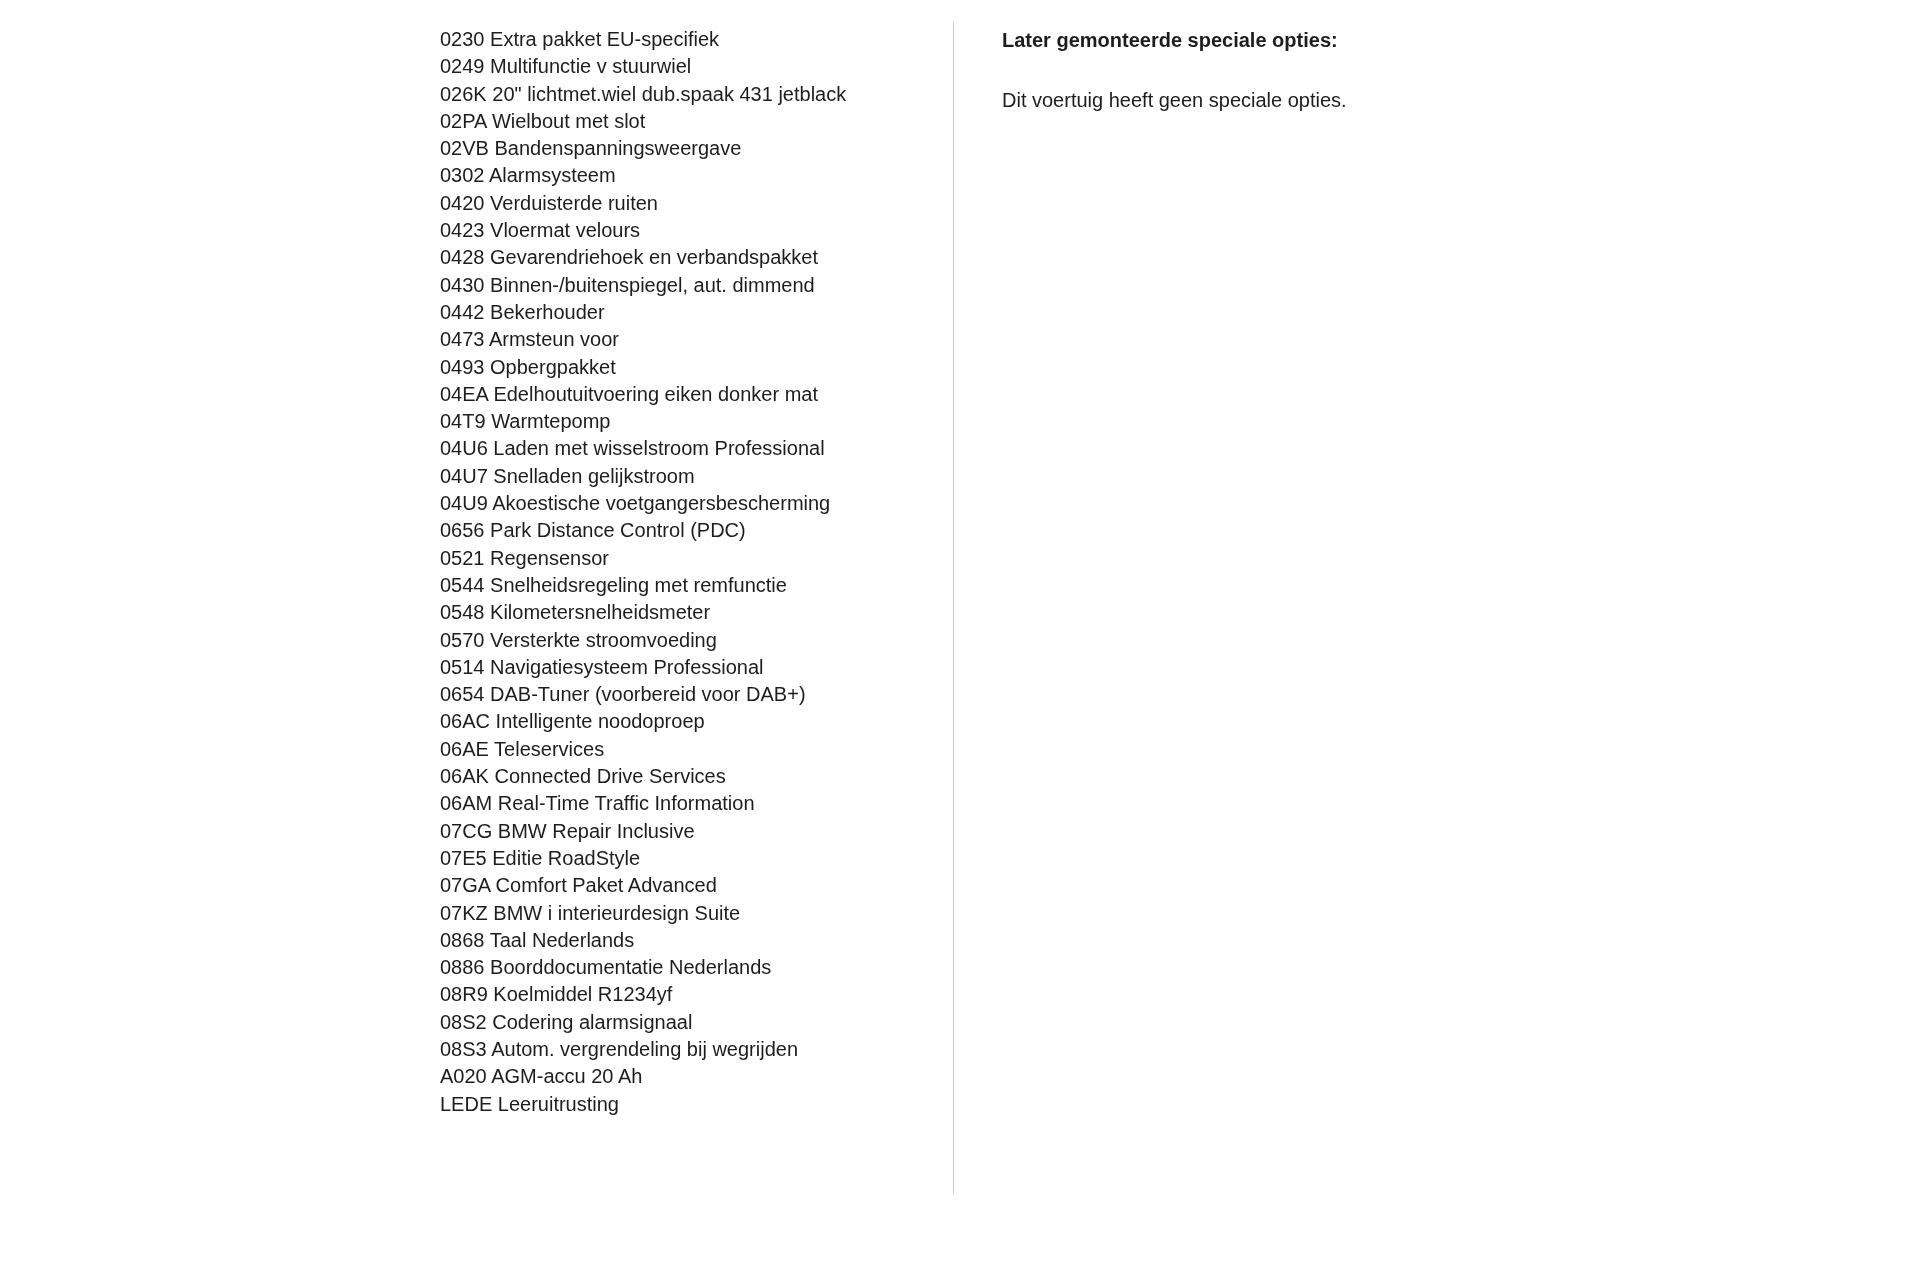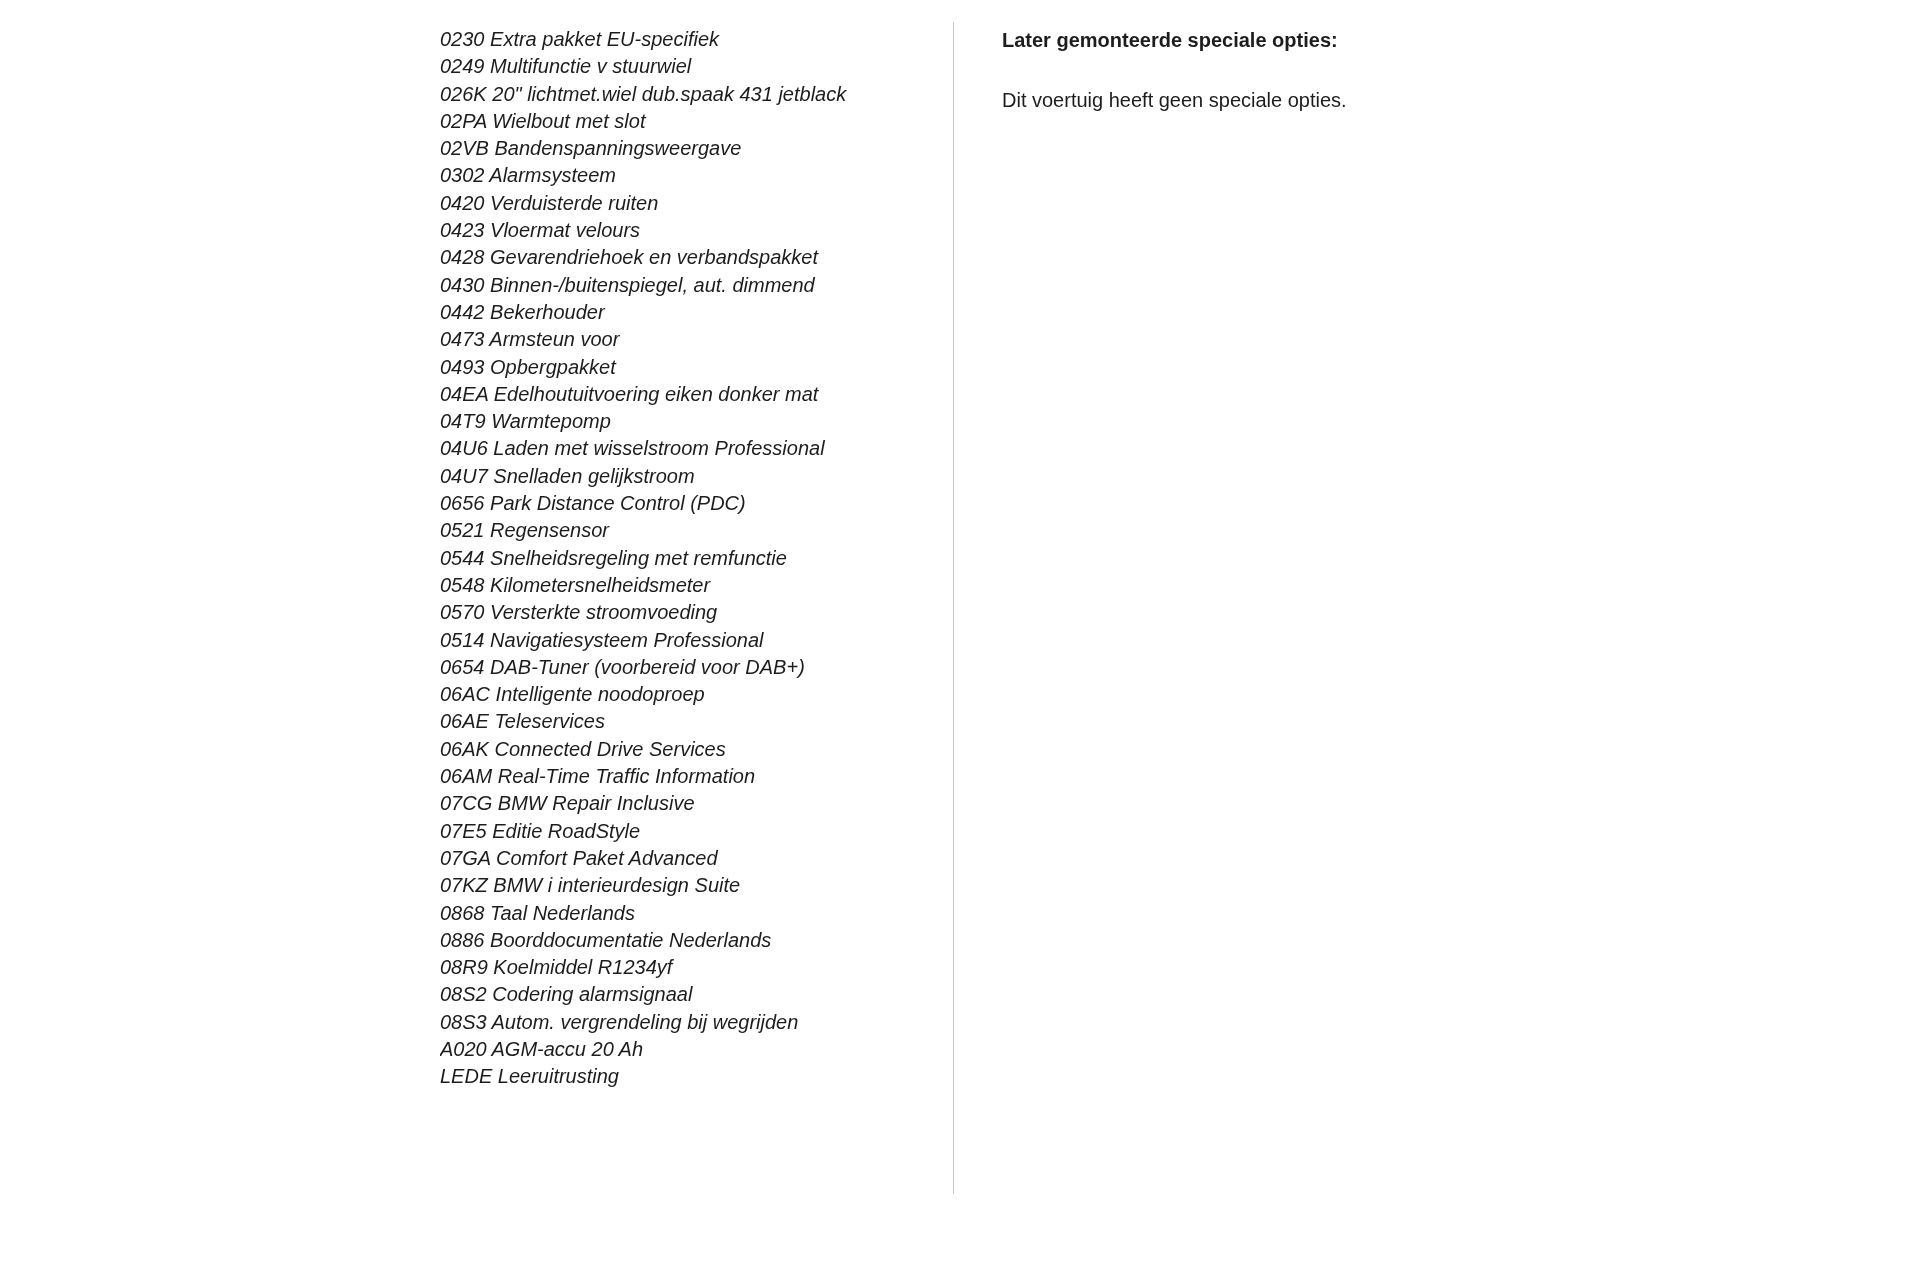--- a/index.html
+++ b/index.html
@@ -19,21 +19,20 @@
   .options-column {
     position: absolute;
     left: 440px;
     top: 22px;
     width: 505px;
     height: 1188px;
     overflow: hidden;
   }
   .options-inner {
     padding-top: 4px;
-    font-style: italic;
   }
   .option-line {
     font-size: 20px;
     line-height: 27.3px;
     white-space: nowrap;
     color: #1d1d1d;
   }
   .divider {
     position: absolute;
     left: 953px;
@@ -78,20 +77,21 @@
         <div class="option-line">0423 Vloermat velours</div>
         <div class="option-line">0428 Gevarendriehoek en verbandspakket</div>
         <div class="option-line">0430 Binnen-/buitenspiegel, aut. dimmend</div>
         <div class="option-line">0442 Bekerhouder</div>
         <div class="option-line">0473 Armsteun voor</div>
         <div class="option-line">0493 Opbergpakket</div>
         <div class="option-line">04EA Edelhoutuitvoering eiken donker mat</div>
         <div class="option-line">04T9 Warmtepomp</div>
         <div class="option-line">04U6 Laden met wisselstroom Professional</div>
         <div class="option-line">04U7 Snelladen gelijkstroom</div>
+        <div class="option-line">04U9 Akoestische voetgangersbescherming</div>
         <div class="option-line">0656 Park Distance Control (PDC)</div>
         <div class="option-line">0521 Regensensor</div>
         <div class="option-line">0544 Snelheidsregeling met remfunctie</div>
         <div class="option-line">0548 Kilometersnelheidsmeter</div>
         <div class="option-line">0570 Versterkte stroomvoeding</div>
         <div class="option-line">0514 Navigatiesysteem Professional</div>
         <div class="option-line">0654 DAB-Tuner (voorbereid voor DAB+)</div>
         <div class="option-line">06AC Intelligente noodoproep</div>
         <div class="option-line">06AE Teleservices</div>
         <div class="option-line">06AK Connected Drive Services</div>

